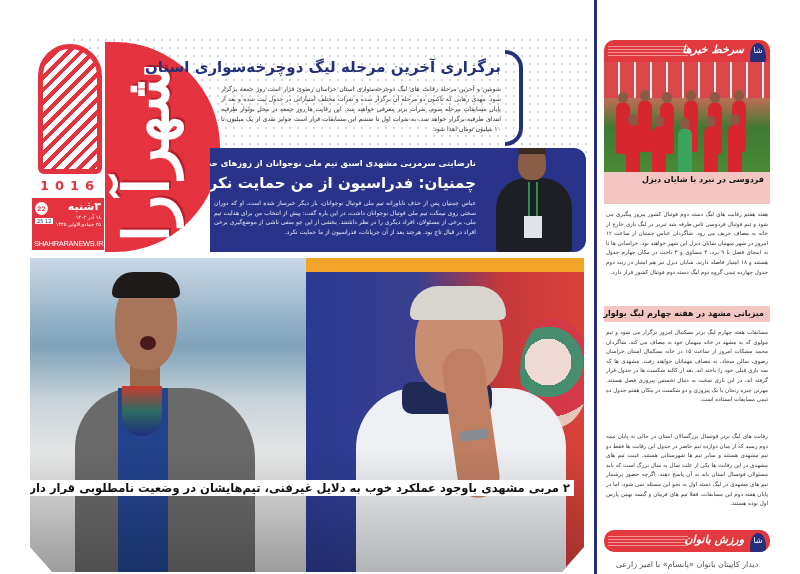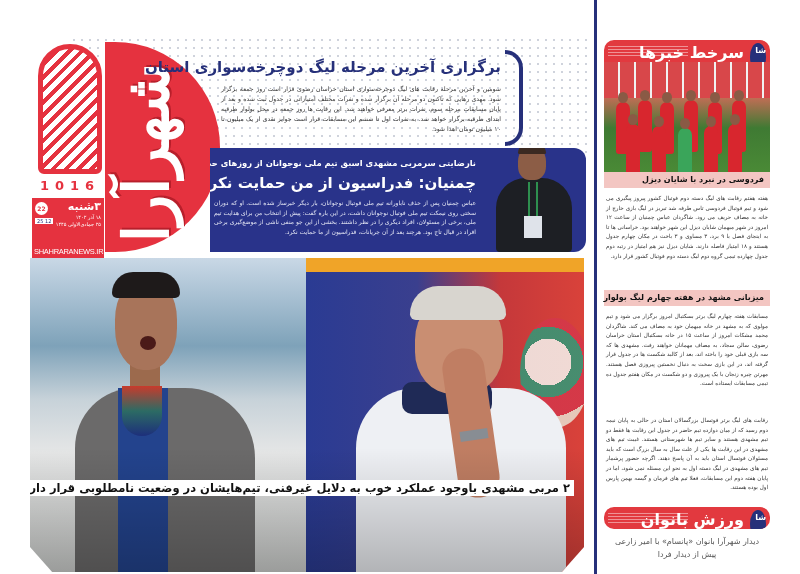--- a/index.html
+++ b/index.html
@@ -22,21 +22,21 @@
     background: #e5323f; border-radius: 0 110px 110px 0; }
   .masthead .logo-text { position: absolute; left: 82px; top: 30px; width: 110px; height: 180px;
     color: #fff; font-family: "DejaVu Serif", serif; font-weight: bold; font-size: 62px;
     line-height: 70px; text-align: center; writing-mode: vertical-rl; transform: rotate(180deg);
     text-shadow: 2px 2px 0 #b81f2b; }
   .masthead .stripe-logo { position: absolute; left: 8px; top: 12px; width: 64px; height: 130px;
     border: 5px solid #e5323f; border-radius: 32px 32px 6px 6px;
     background: repeating-linear-gradient(135deg, #e5323f 0 4px, #fff 4px 9px); }
   .masthead .issue-no { position: absolute; left: 4px; top: 146px; width: 72px;
     font-size: 13px; font-weight: bold; color: #e5323f; letter-spacing: 6px; text-align: center; }
-  .masthead .date-box { position: absolute; left: 2px; top: 166px; width: 72px; height: 60px;
+  .masthead .date-box { position: absolute; left: 2px; top: 166px; width: 72px; height: 52px;
     background: #e5323f; color: #fff; padding: 2px 3px; }
   .date-box .day { font-size: 11px; font-weight: bold; text-align: right; }
   .date-box .dates { font-size: 5px; line-height: 6px; text-align: right; margin-top: 1px; }
   .date-box .price { position: absolute; left: 3px; top: 4px; width: 13px; height: 13px; border-radius: 50%;
     background: #fff; color: #e5323f; font-size: 6px; font-weight: bold; text-align: center; line-height: 13px; }
   .date-box .small-nums { position: absolute; left: 3px; top: 20px; background: #fff; color: #26307a;
     font-size: 5px; padding: 0 2px; direction: ltr; }
   .date-box .site { position: absolute; left: 2px; bottom: 2px; width: 68px; font-size: 7.5px;
     font-family: "Liberation Sans", sans-serif; letter-spacing: -0.3px; direction: ltr; text-align: center; }
 
@@ -100,33 +100,33 @@
   .hero .headline { position: absolute; left: 0; width: 554px; top: 250px; text-align: center;
     font-size: 26px; font-weight: bold; color: #f7d21b; font-family: "DejaVu Sans", sans-serif;
     text-shadow: 2px 2px 0 #3a2a00, -1px -1px 0 #3a2a00, 1px -1px 0 #3a2a00, -1px 1px 0 #3a2a00; }
 
   
   .sidebar { position: absolute; left: 604px; top: 40px; width: 166px; height: 534px; }
   .sec-head { position: relative; width: 166px; height: 22px; background: #e2393f; border-radius: 10px 10px 0 0; overflow: hidden; }
   .sec-head.round { border-radius: 10px; }
   .sec-head .lines { position: absolute; left: 4px; top: 6px; width: 80px; height: 10px;
     background: repeating-linear-gradient(180deg, rgba(255,255,255,.45) 0 1px, transparent 1px 3px); }
-  .sec-head .label { position: absolute; right: 26px; top: 3px; color: #fff; font-size: 16px; font-weight: bold; white-space: nowrap; }
+  .sec-head .label { position: absolute; right: 26px; top: 3px; color: #fff; font-size: 11px; font-weight: bold; white-space: nowrap; font-style: italic; }
   .sec-head .badge { position: absolute; right: 4px; top: 3px; width: 16px; height: 28px; border-radius: 50%;
-    background: #26307a; color: #fff; font-size: 8px; line-height: 16px; font-weight: bold; }
+    background: #26307a; color: #fff; font-size: 8px; text-align: center; line-height: 16px; font-weight: normal; }
 
   .team-photo { position: relative; width: 166px; height: 110px; overflow: hidden;
     background: linear-gradient(180deg, #cf3b3b 0%, #e36a5e 25%, #3f7a33 60%, #4a8a36 100%); }
   .team-photo .stand { position: absolute; left: 0; top: 0; width: 166px; height: 36px;
     background: repeating-linear-gradient(90deg, #d8474a 0 14px, #f1f1f1 14px 16px); }
   .player { position: absolute; width: 14px; height: 52px; border-radius: 7px 7px 3px 3px; background: #d8262e; }
   .player.gk { background: #3aa55a; }
   .player .h { position: absolute; left: 2px; top: -10px; width: 10px; height: 11px; border-radius: 50%; background: #8a5a45; }
 
-  .caption-bar { width: 166px; height: 16px; background: #f3c6c2; color: #111; font-size: 8px; font-weight: bold;
+  .caption-bar { width: 166px; height: 32px; background: #f3c6c2; color: #111; font-size: 8px; font-weight: bold;
     text-align: right; padding: 3px 6px 0 0; white-space: nowrap; }
   .side-body { width: 166px; font-size: 5.6px; line-height: 9.6px; color: #333; text-align: justify; padding: 6px 2px 4px; }
   .side-title { width: 166px; height: 16px; background: #f3c6c2; color: #111; font-size: 8px; font-weight: bold;
     text-align: right; padding: 3px 6px 0 0; white-space: nowrap; margin-top: 2px; }
   .women-kicker { width: 166px; text-align: center; font-size: 8px; color: #555; line-height: 13px; margin-top: 6px; }
 </style>
 </head>
 <body>
 
 <div class="page">
@@ -236,25 +236,25 @@
         </div>
     </div>
     <div class="caption-bar">فردوسی در نبرد با شایان دیزل</div>
     <div class="side-body" style="height:100px;overflow:hidden">هفته هفتم رقابت های لیگ دسته دوم فوتبال کشور پیروز پیگیری می شود و تیم فوتبال فردوسی تاس طرفه شد تبریز در لیگ بازی خارج از خانه به مصاف حریف می رود. شاگردان عباس چمنیان از ساعت ۱۲ امروز در شهر میهمان شایان دیزل این شهر خواهند بود. خراسانی ها تا به اینجای فصل با ۹ برد، ۳ مساوی و ۳ باخت در مکان چهارم جدول هستند و ۱۸ امتیاز فاصله دارند. شایان دیزل نیز هم امتیاز در رتبه دوم جدول چهارده تیمی گروه دوم لیگ دسته دوم فوتبال کشور قرار دارد.</div>
 
     <div class="side-title">میزبانی مشهد در هفته چهارم لیگ بولوار</div>
     <div class="side-body" style="height:104px;overflow:hidden">مسابقات هفته چهارم لیگ برتر بسکتبال امروز برگزار می شود و تیم مولوی که به مشهد در خانه میهمان خود به مصاف می کند. شاگردان محمد مشکات امروز از ساعت ۱۵ در خانه بسکتبال استان خراسان رضوی، سالن سجاد، به مصاف مهمانان خواهند رفت. مشهدی ها که سه بازی قبلی خود را باخته اند، بعد از کالبد شکست ها در جدول قرار گرفته اند، در این بازی سخت به دنبال نخستین پیروزی فصل هستند. مهرتن چیره زنجان با یک پیروزی و دو شکست در مکان هفتم جدول ده تیمی مسابقات ایستاده است.</div>
 
     <div class="side-body" style="height:92px;overflow:hidden">رقابت های لیگ برتر فوتسال بزرگسالان استان در حالی به پایان نیمه دوم رسید که از میان دوازده تیم حاضر در جدول این رقابت ها فقط دو تیم مشهدی هستند و سایر تیم ها شهرستانی هستند. غیبت تیم های مشهدی در این رقابت ها یکی از علت سال به سال بزرگ است که باید مسئولان فوتسال استان باید به آن پاسخ دهند. اگرچه حضور پرشمار تیم های مشهدی در لیگ دسته اول به نحو این مسئله نمی شود، اما در پایان هفته دوم این مسابقات، فعلا تیم های فرمان و گیسه بهمن پارس اول بوده هستند.</div>
 
-    <div class="sec-head round" style="margin-top:5px">
+    <div class="sec-head round" style="margin-top:12px">
       <div class="lines"></div>
       <div class="label">ورزش بانوان</div>
       <div class="badge">شا</div>
     </div>
     <div class="women-kicker">
-      <div>دیدار شهرآرا بانوان «پانسام» با امیر زارعی</div>
+      <div>دیدار کاپیتان بانوان «پانسام» با امیر زارعی</div>
       <div>پیش از دیدار فردا</div>
     </div>
 
   </div>
 
 </div>
 
 </body></html>

